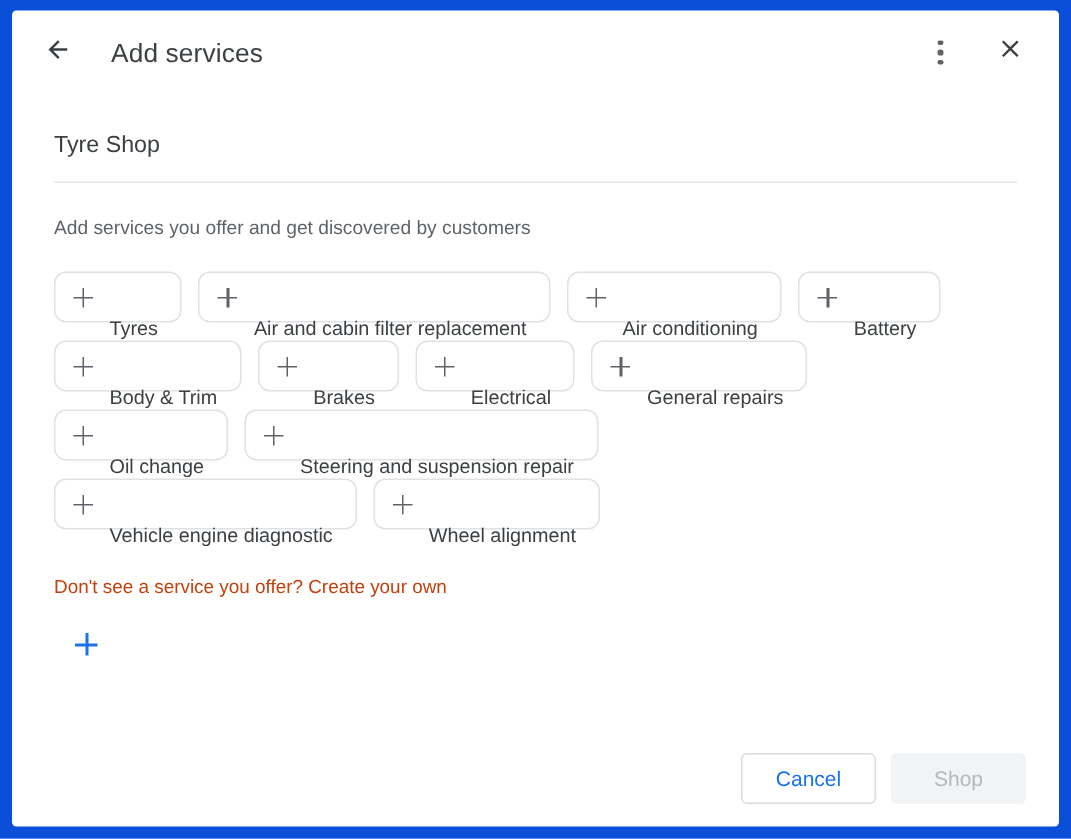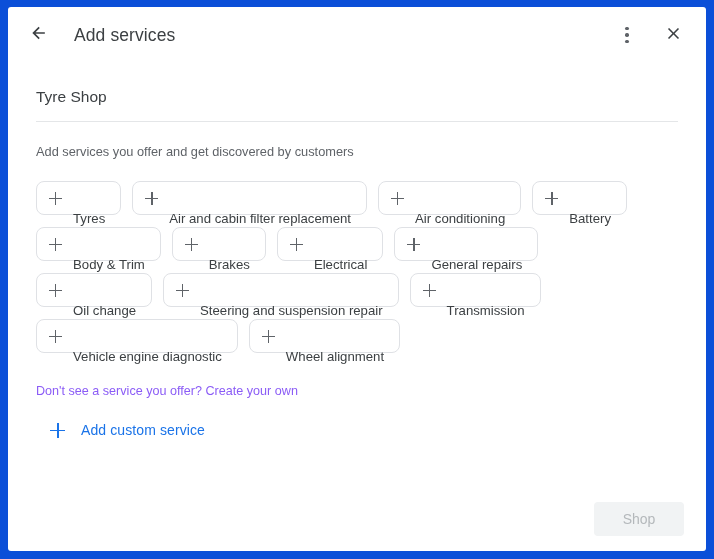--- a/index.html
+++ b/index.html
@@ -149,21 +149,21 @@
     font-size: 13.2px;
     color: #3c4043;
     line-height: 1;
     margin-top: 41px;
   }
 
   
   .custom-note {
     margin-top: 30px;
     font-size: 12.6px;
-    color: #8b5cf6;
+    color: #c2410c;
     line-height: 17px;
   }
   .custom-link {
     display: inline-flex;
     align-items: center;
     margin-top: 22px;
     cursor: pointer;
     background: transparent;
     border: none;
     padding: 0;
@@ -308,43 +308,39 @@
           </div>
           <div class="chip-row">
             <div class="chip">
               <span class="chip-plus"></span>
               <span class="chip-label">Oil change</span>
             </div>
             <div class="chip">
               <span class="chip-plus"></span>
               <span class="chip-label">Steering and suspension repair</span>
             </div>
-            <div class="chip">
-              <span class="chip-plus"></span>
-              <span class="chip-label">Transmission</span>
-            </div>
           </div>
           <div class="chip-row">
             <div class="chip">
               <span class="chip-plus"></span>
               <span class="chip-label">Vehicle engine diagnostic</span>
             </div>
             <div class="chip">
               <span class="chip-plus"></span>
               <span class="chip-label">Wheel alignment</span>
             </div>
           </div>
         </div>
 
       <div class="custom-note">Don't see a service you offer? Create your own</div>
 
       <div class="custom-link">
         <span class="link-plus"></span>
-        <span class="custom-link-label">Add custom service</span>
       </div>
     </div>
 
     <div class="footer">
+      <button class="btn btn-cancel">Cancel</button>
       <button class="btn btn-save" disabled="">Shop</button>
     </div>
 
   </div>
 </div>
 
 </body></html>

